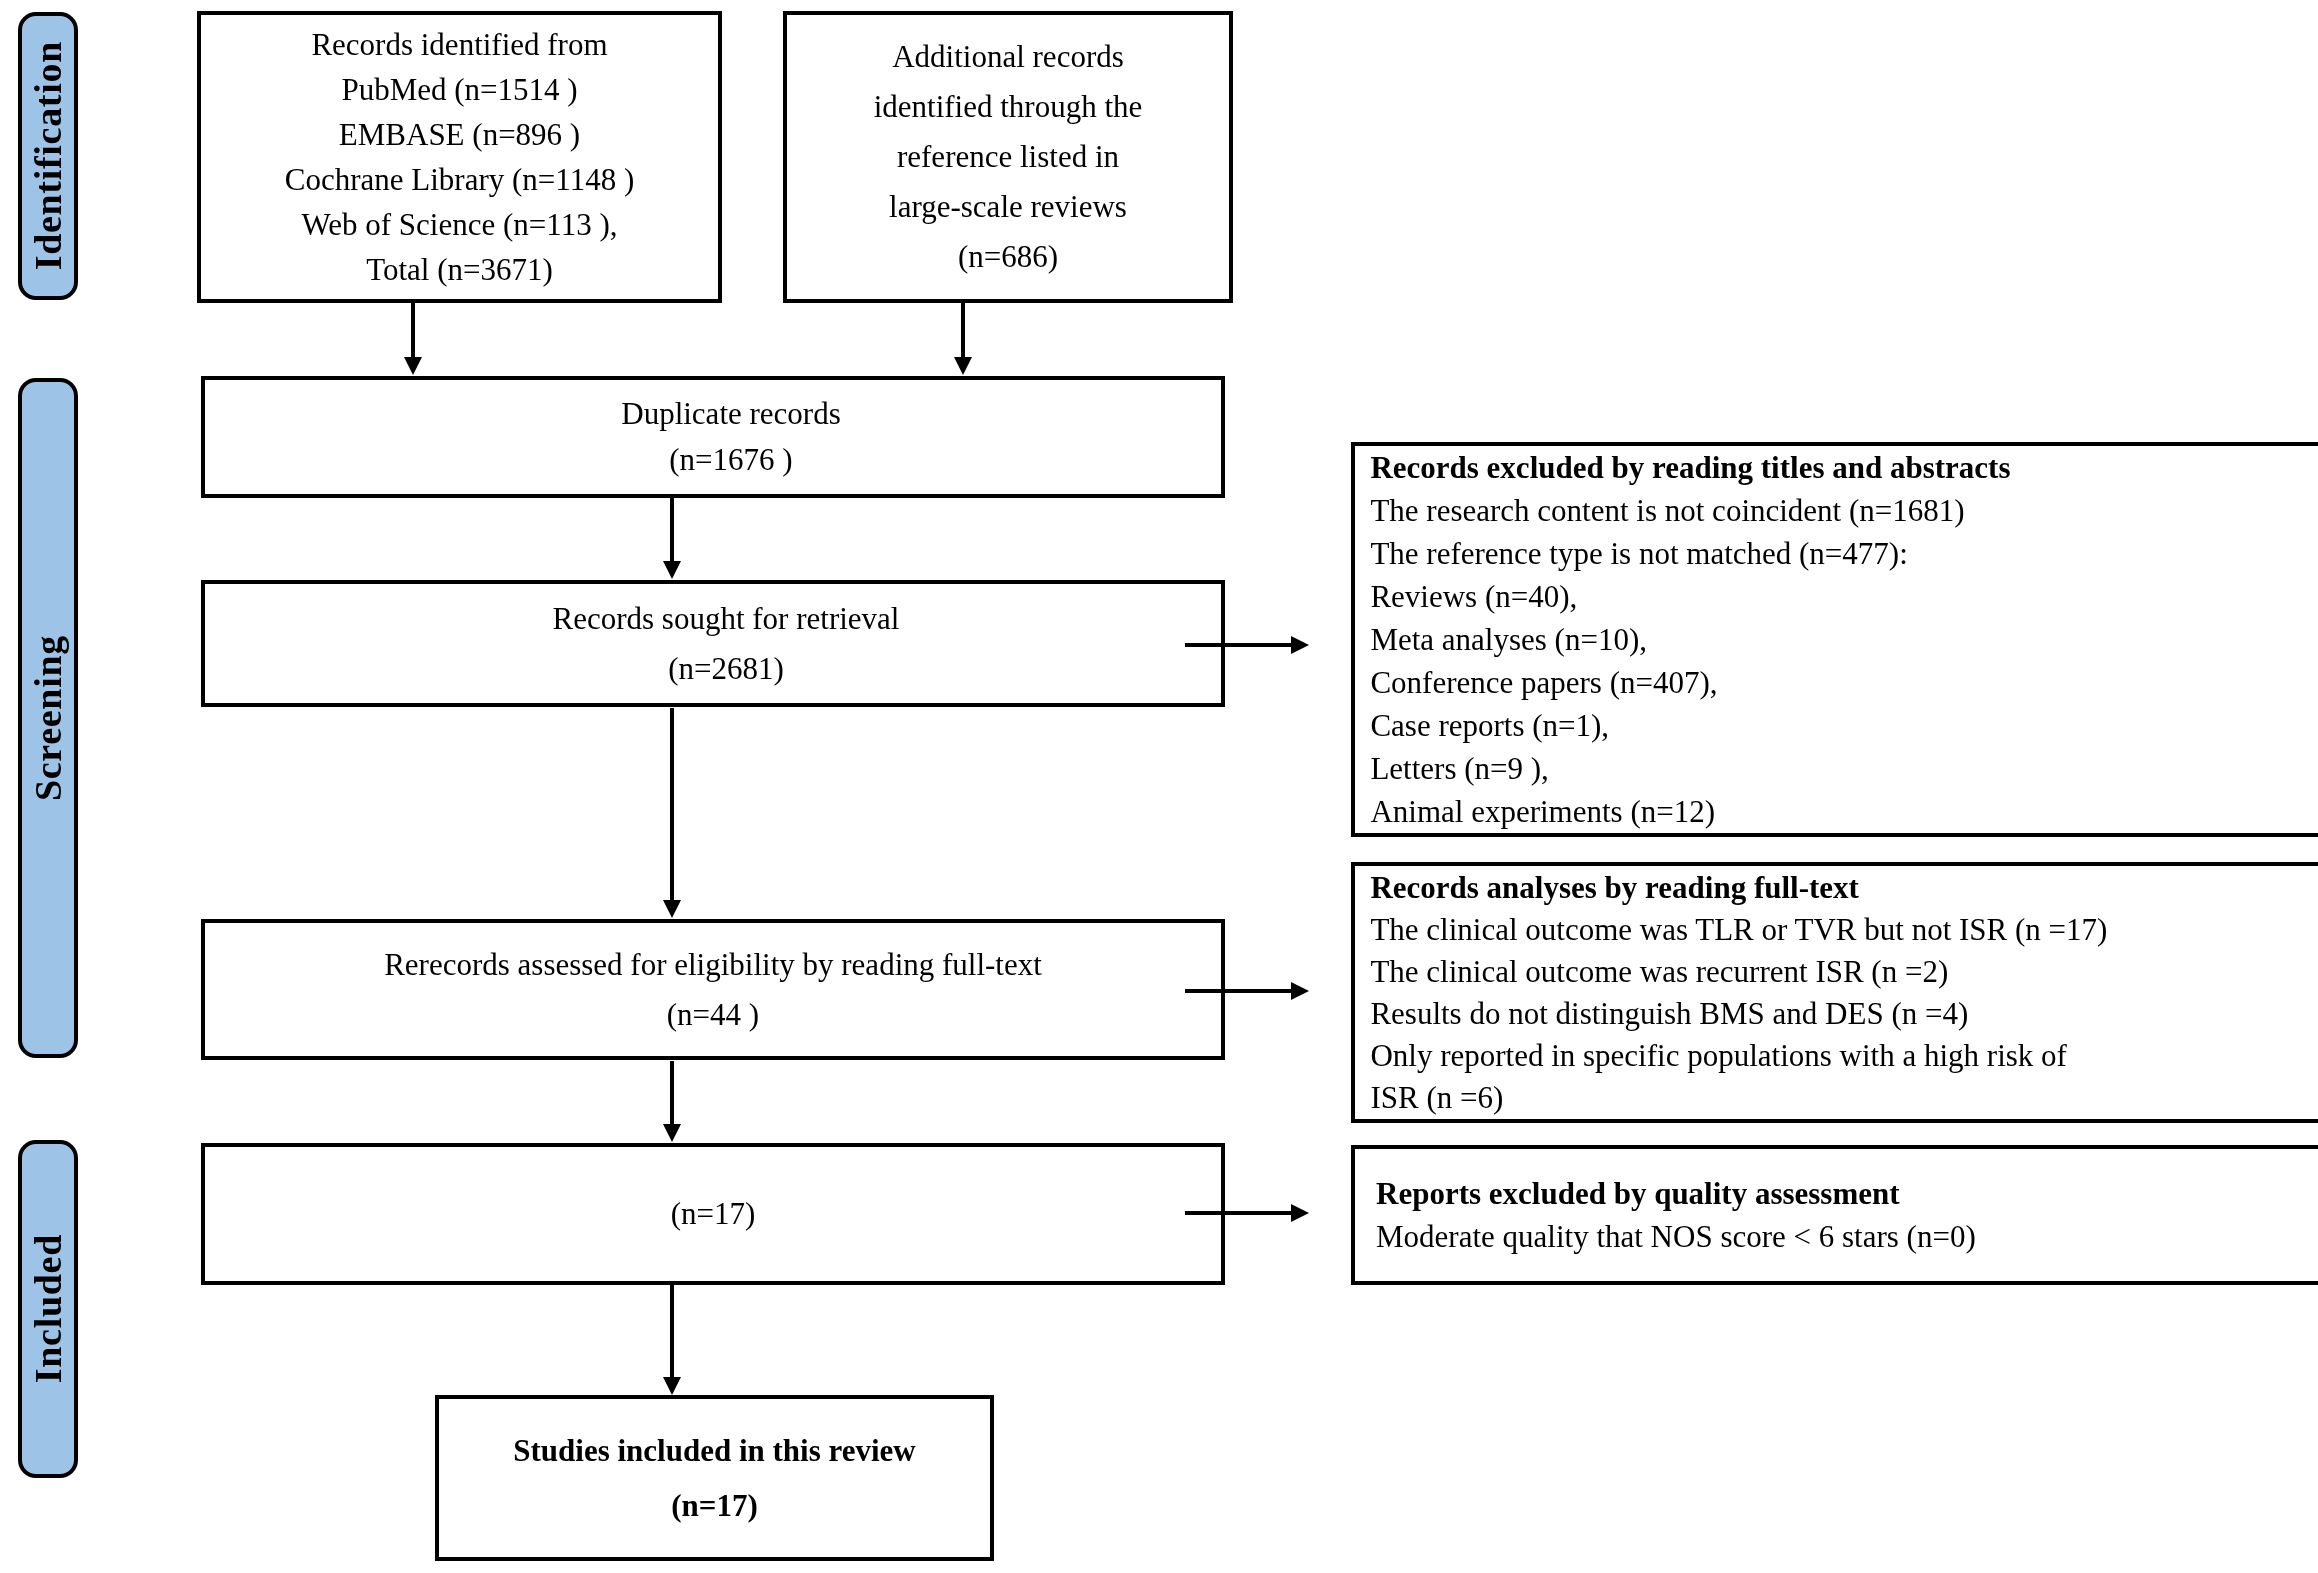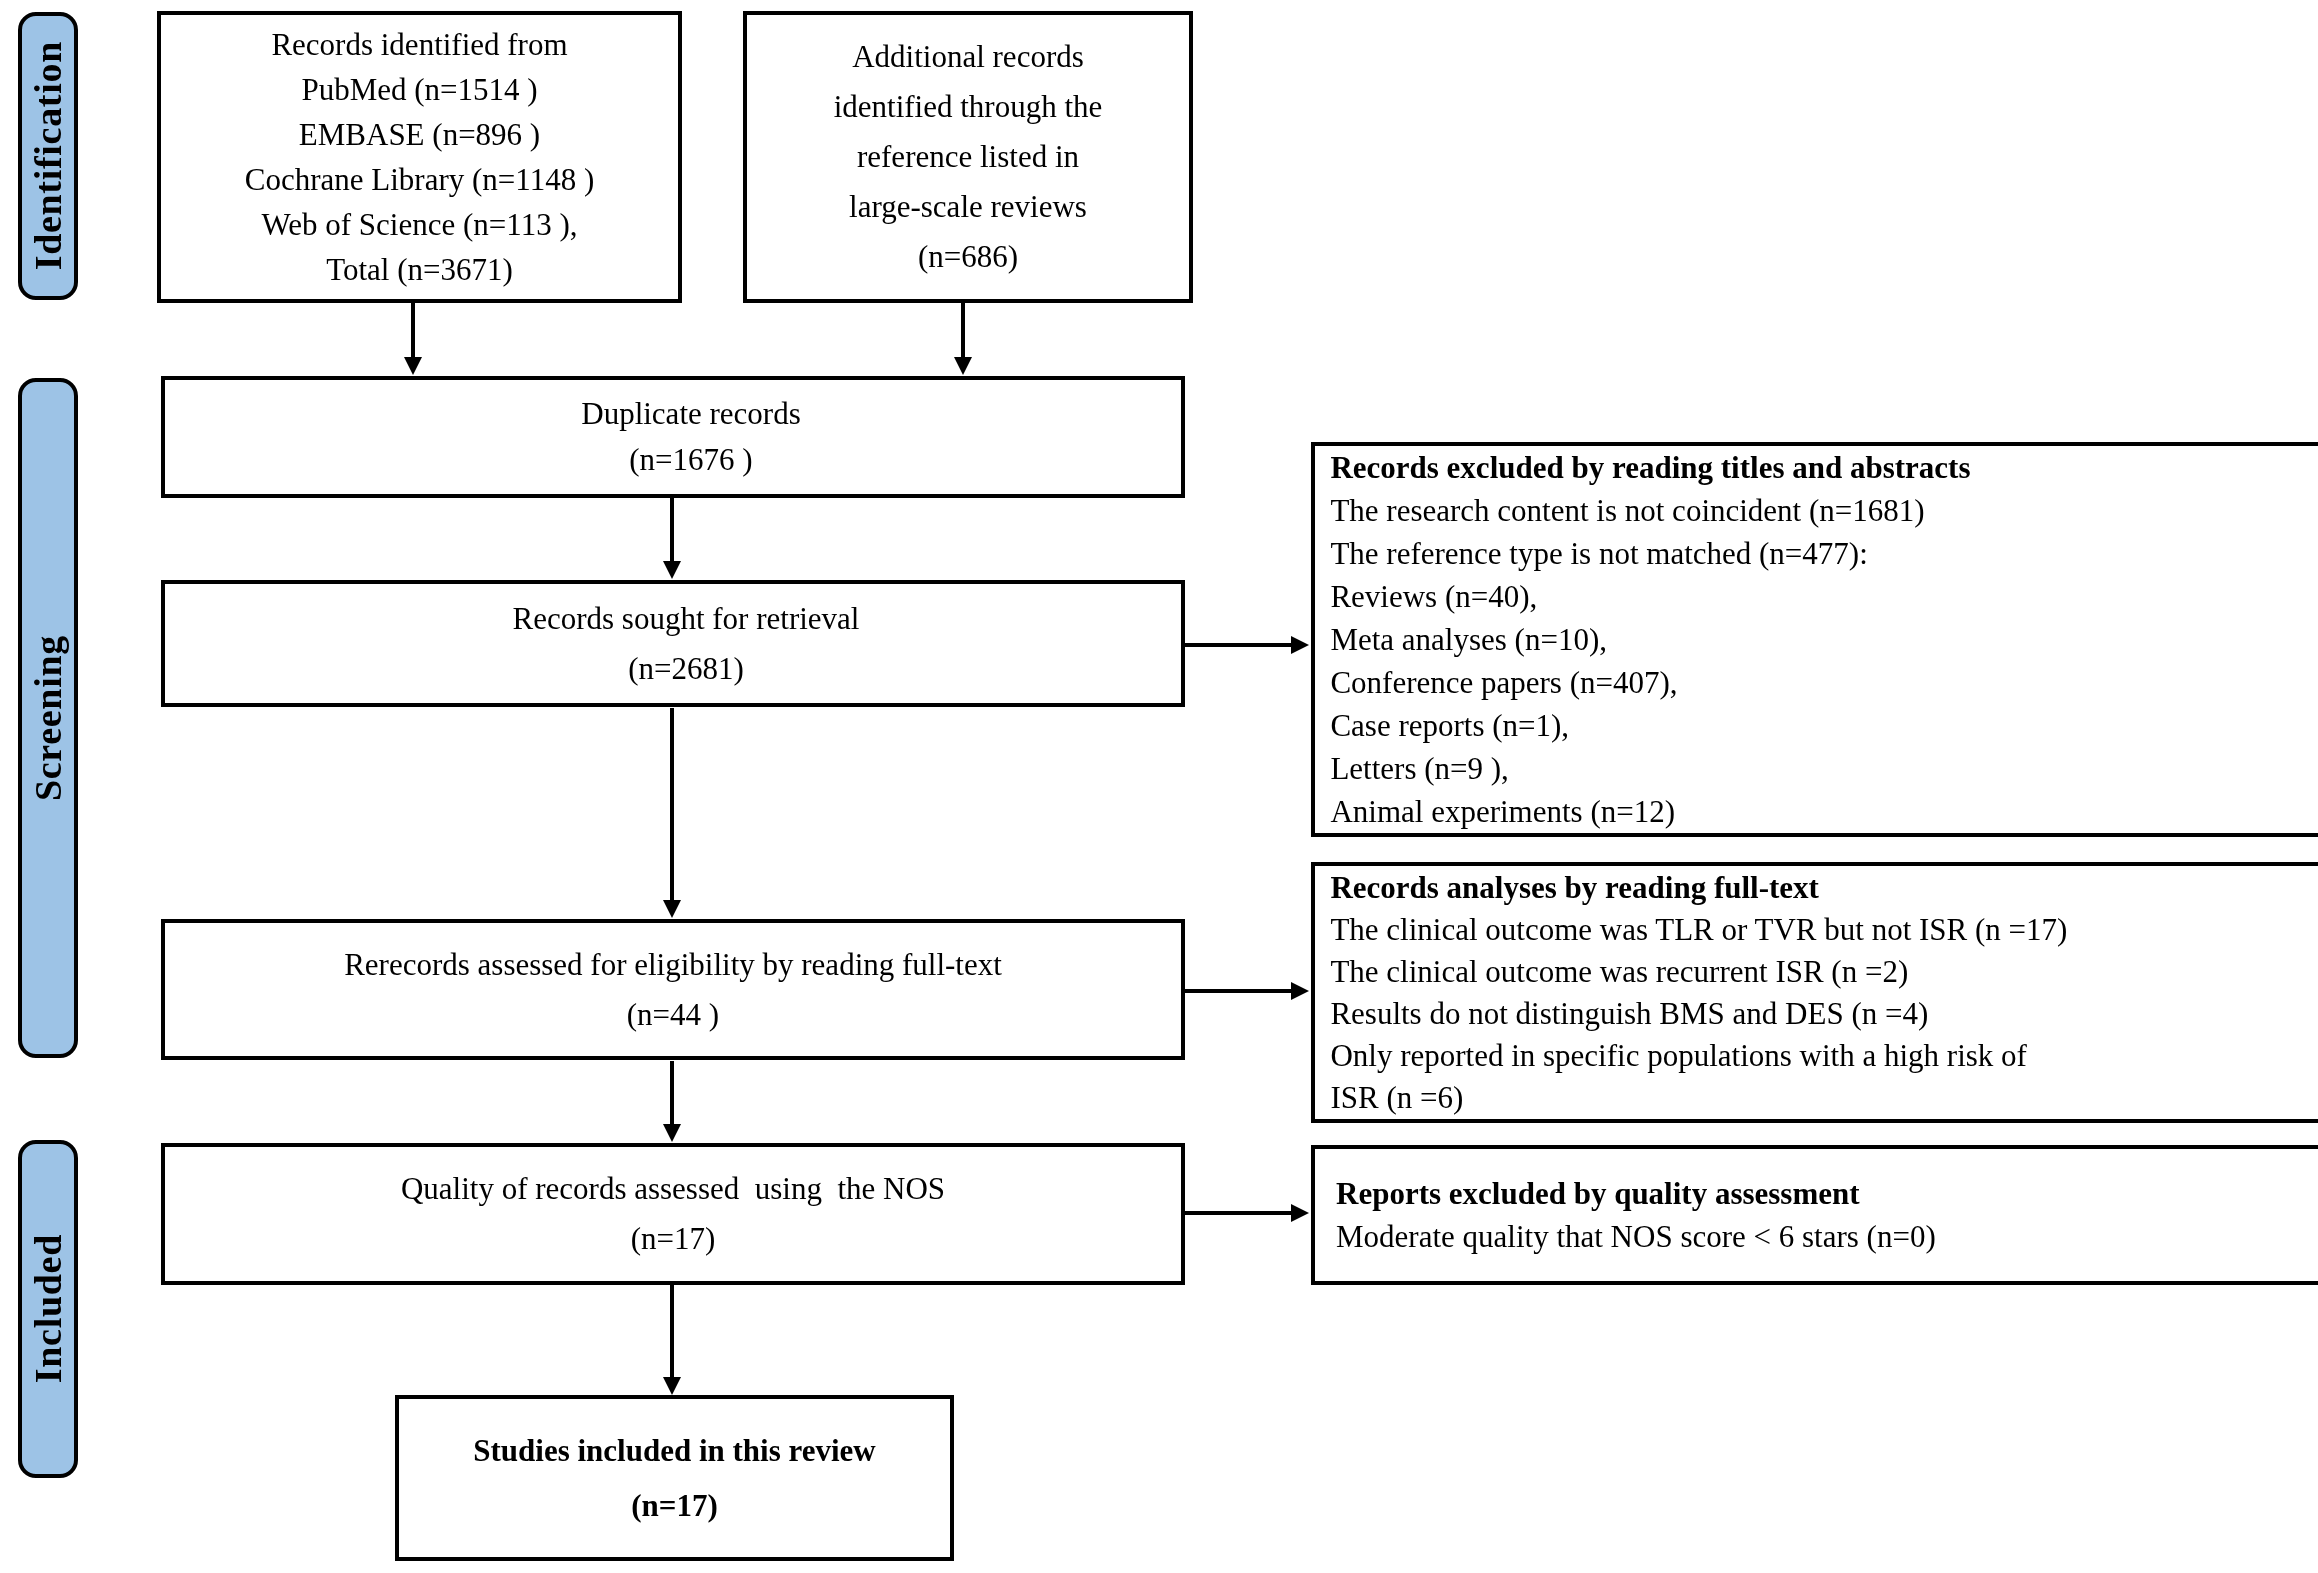--- a/index.html
+++ b/index.html
@@ -41,20 +41,21 @@
   .box {
     position: absolute;
     background: #ffffff;
     border: 4.2px solid #000000;
     box-sizing: border-box;
     display: flex;
     flex-direction: column;
     justify-content: center;
     align-items: center;
     font-size: 31px;
+    margin-left: 40px;
   }
   .box .line {
     text-align: center;
     white-space: pre-wrap;
   }
   .box.left-align {
     align-items: flex-start;
     padding-left: 15.4px;
     padding-right: 9.8px;
   }
@@ -169,21 +170,20 @@
   <div class="box left-align" style="left:1311px; top:862px; width:1028px; height:261px; line-height:42px;">
     <div class="line bold">Records analyses by reading full-text</div>
     <div class="line">The clinical outcome was TLR or TVR but not ISR (n =17)</div>
     <div class="line">The clinical outcome was recurrent ISR (n =2)</div>
     <div class="line">Results do not distinguish BMS and DES (n =4)</div>
     <div class="line">Only reported in specific populations with a high risk of</div>
     <div class="line">ISR (n =6)</div>
   </div>
 
   <div class="box" style="left:161px; top:1143px; width:1024px; height:142px; line-height:50px;">
-    <div class="line">Quality of records assessed  using  the NOS</div>
     <div class="line">(n=17)</div>
   </div>
 
   <div class="harrow" style="left:1185px; top:1211px; width:106px;"></div>
   <div class="varrow" style="left:670px; top:1285px; height:92px;"></div>
 
   <div class="box left-align" style="left:1311px; top:1145px; width:1028px; height:140px; line-height:43px; padding-left:21px;">
     <div class="line bold">Reports excluded by quality assessment</div>
     <div class="line">Moderate quality that NOS score &lt; 6 stars (n=0)</div>
   </div>

